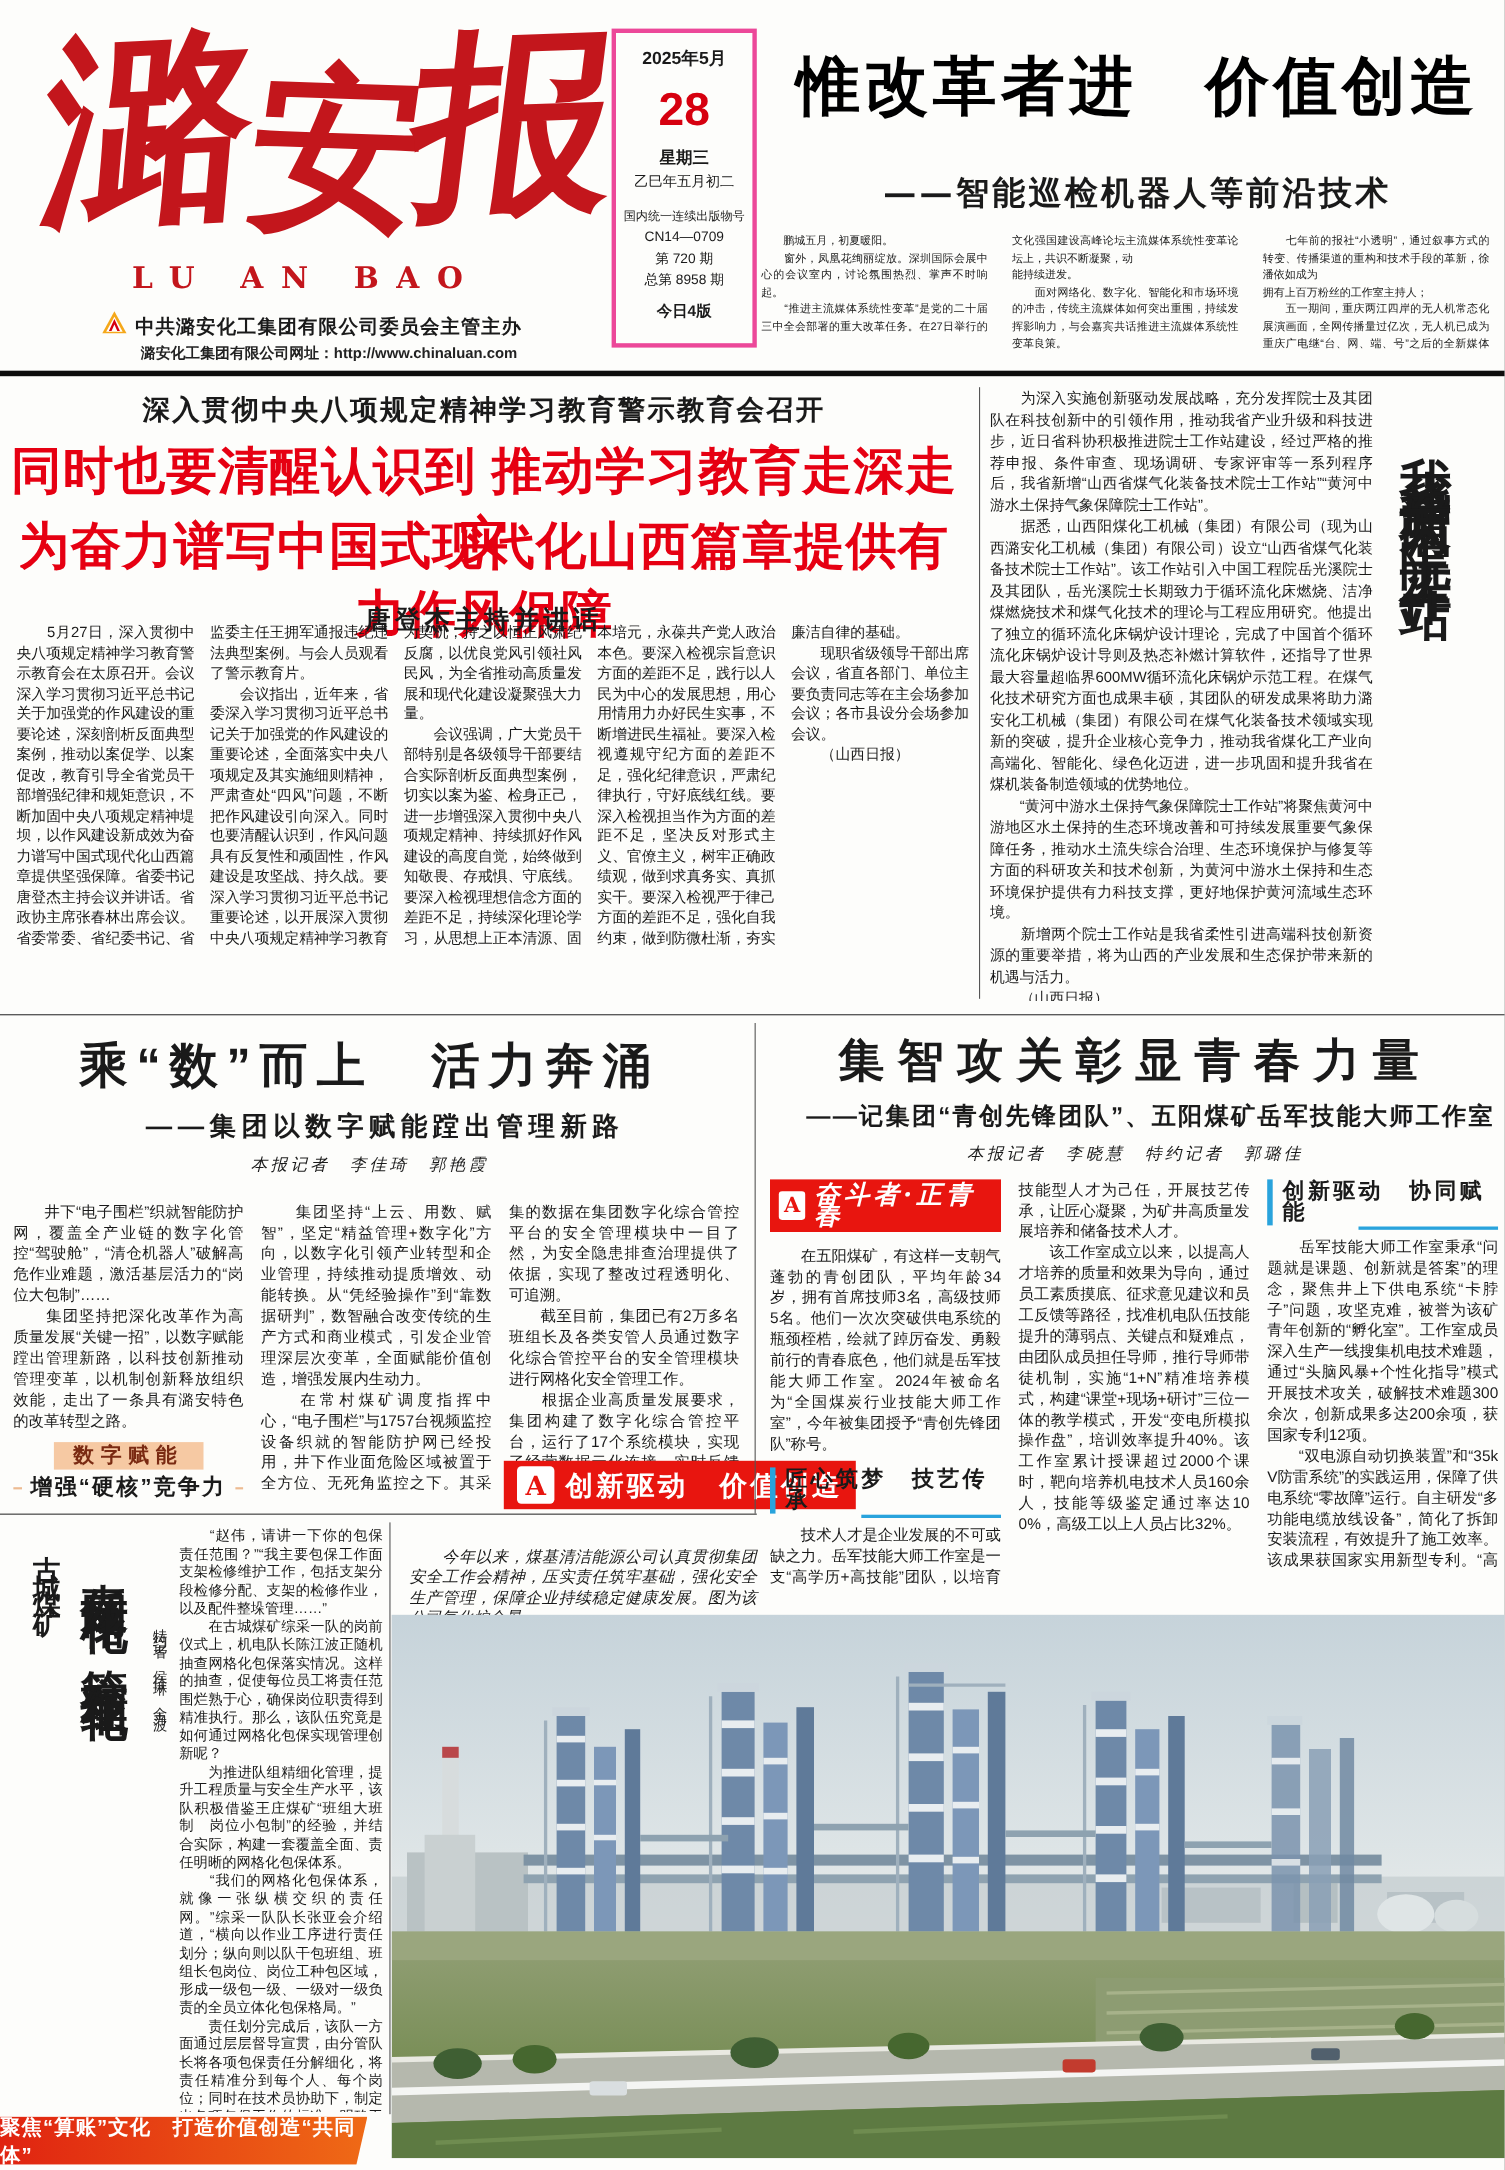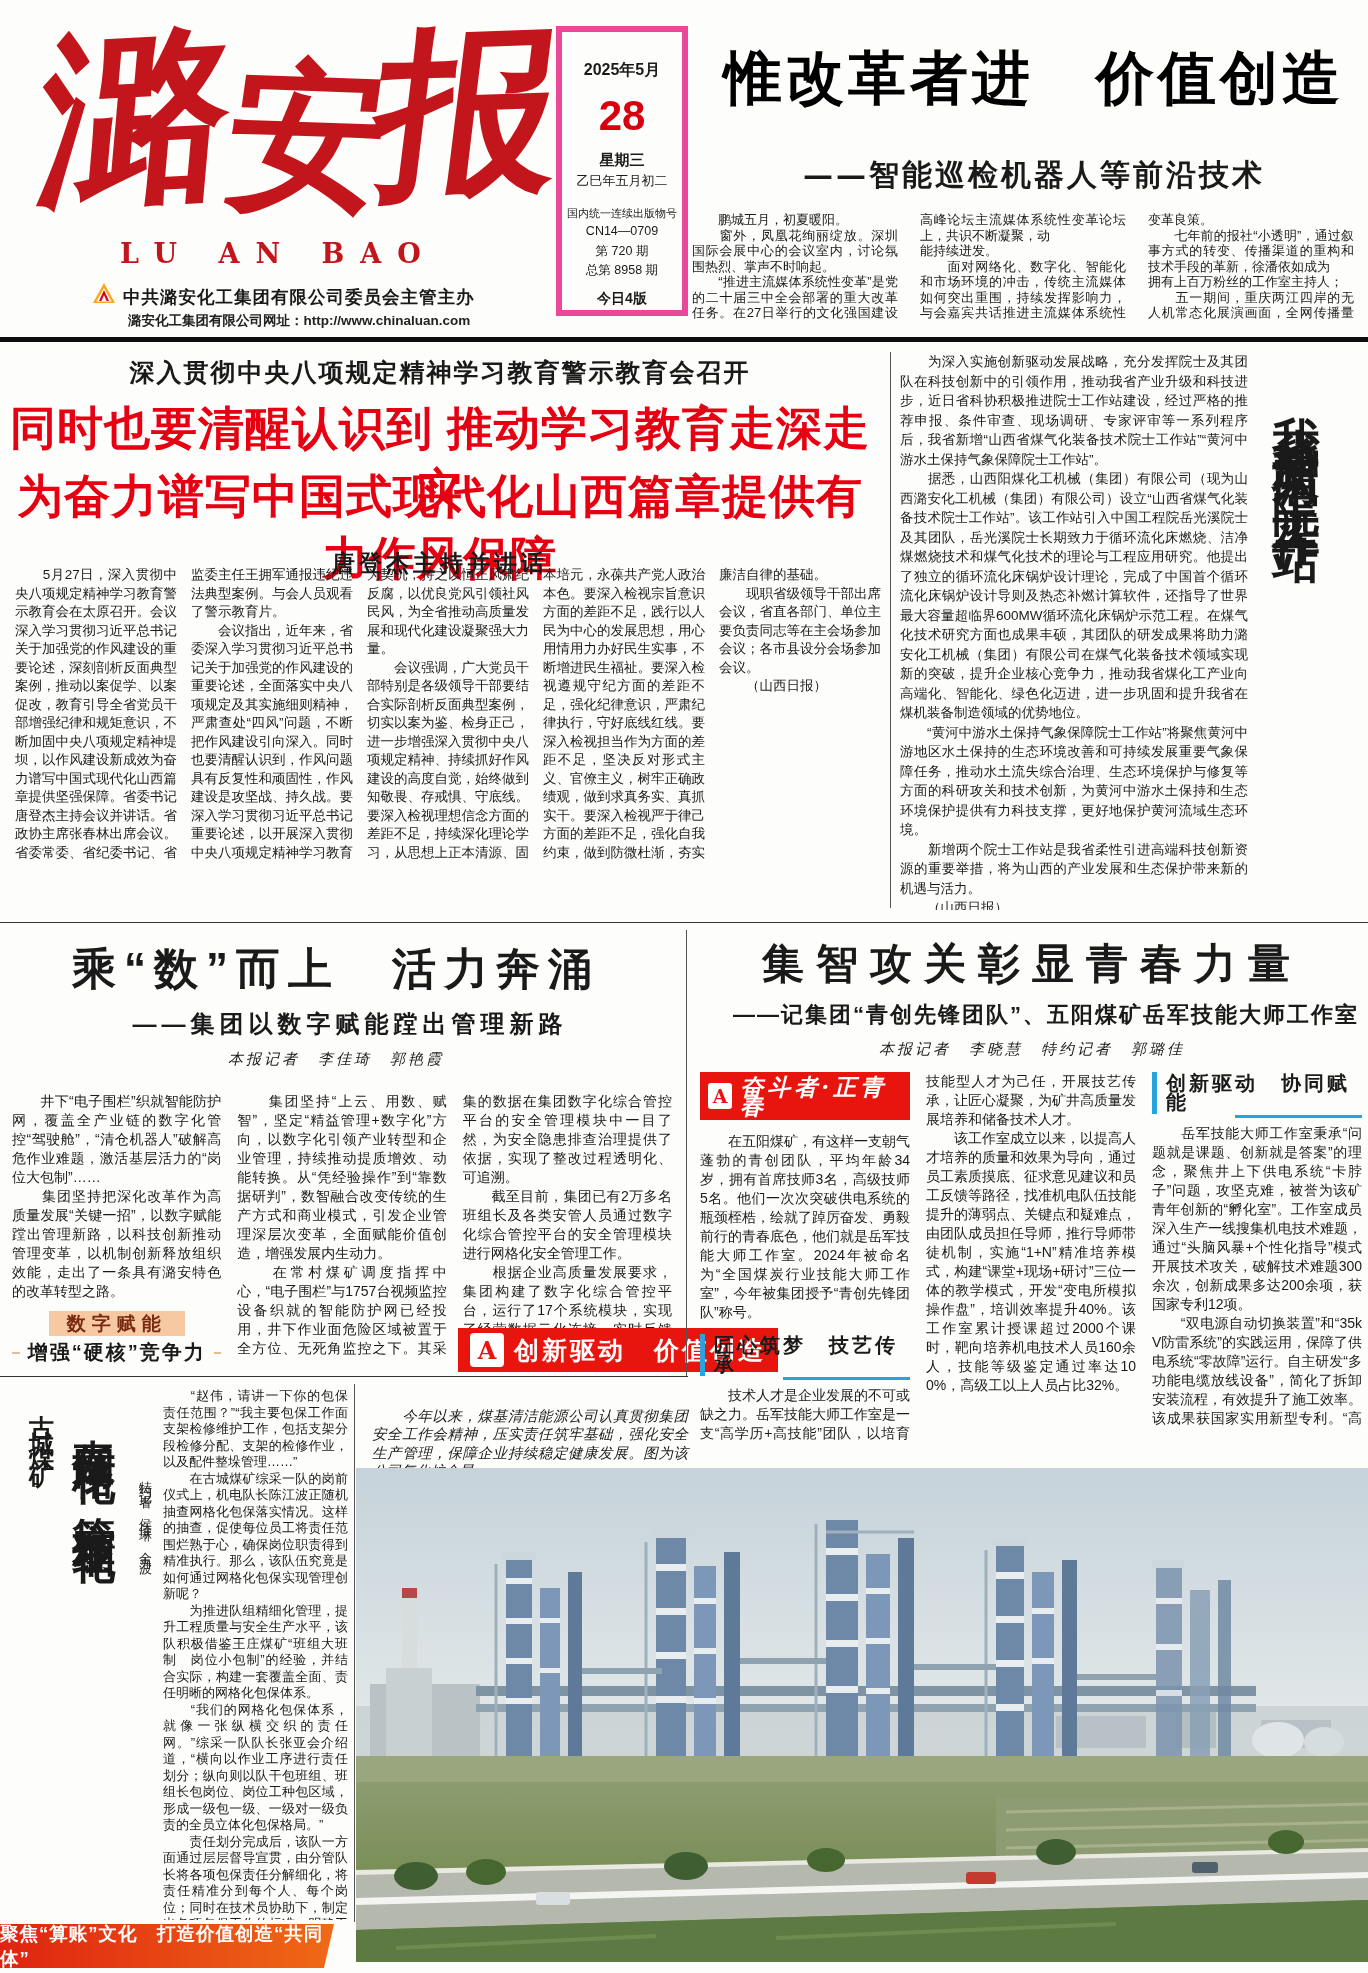--- a/index.html
+++ b/index.html
@@ -12,34 +12,34 @@
   .vline { background:#555; width:1px; }
   .rule-thick { background:#0d0d0d; height:5px; }
 
   
   .mast-char { position:absolute; color:#c3161c; font-family:"DejaVu Serif", serif; font-weight:bold; line-height:1; }
   .mast-latin { position:absolute; color:#c3161c; font-family:"DejaVu Serif", serif; letter-spacing:16px; font-size:27px; font-weight:bold; }
   .sponsor { position:absolute; font-size:17.5px; font-weight:bold; letter-spacing:1px; display:flex; align-items:center; gap:7px; }
   .website { position:absolute; font-size:13.5px; font-weight:bold; color:#222; }
 
   
-  .datebox { position:absolute; border:6px solid #ec4899; text-align:center; padding-top:26px; }
+  .datebox { position:absolute; border:4px solid #ec4899; text-align:center; padding-top:12px; }
   .datebox div { line-height:1.55; }
   .d-ym { font-size:16px; font-weight:bold; }
   .d-day { font-size:42px; font-weight:900; color:#d6000f; line-height:1.1; }
   .d-week { font-size:15px; font-weight:bold; }
   .d-lunar { font-size:13px; }
   .d-issn-label { font-size:11px; margin-top:14px; }
   .d-sm { font-size:12.5px; }
   .d-pages { font-size:14px; font-weight:bold; margin-top:8px; }
 
   
   .top-headline { position:absolute; font-size:58px; font-weight:900; letter-spacing:4px; width:668px; text-align:center; color:#000; }
   .top-subtitle { position:absolute; font-family:"DejaVu Serif", serif; font-size:30px; font-weight:bold; width:668px; text-align:center; letter-spacing:3px; }
-  .top-body { position:absolute; column-count:3; column-gap:22px; column-fill:auto; font-size:13px; line-height:15.5px; overflow:hidden; }
+  .top-body { position:absolute; column-count:3; column-gap:22px; column-fill:auto; font-size:10px; line-height:15.5px; overflow:hidden; }
 
   
   .kicker { position:absolute; width:880px; text-align:center; font-size:25px; font-weight:bold; letter-spacing:2px; }
   .red-head { position:absolute; width:880px; text-align:center; font-size:46px; font-weight:900; color:#e60012; letter-spacing:1px; }
   .speaker { position:absolute; width:880px; text-align:center; font-size:23px; font-weight:bold; letter-spacing:4px; }
   .main-body { position:absolute; column-count:5; column-gap:14px; column-fill:auto; font-size:13.5px; line-height:18.5px; overflow:hidden; }
 
   
   .acad-body { position:absolute; font-size:13.5px; line-height:19.5px; overflow:hidden; }
   .v-rail { position:absolute; writing-mode:vertical-rl; font-size:47px; font-weight:900; letter-spacing:12px; line-height:1.2; }

